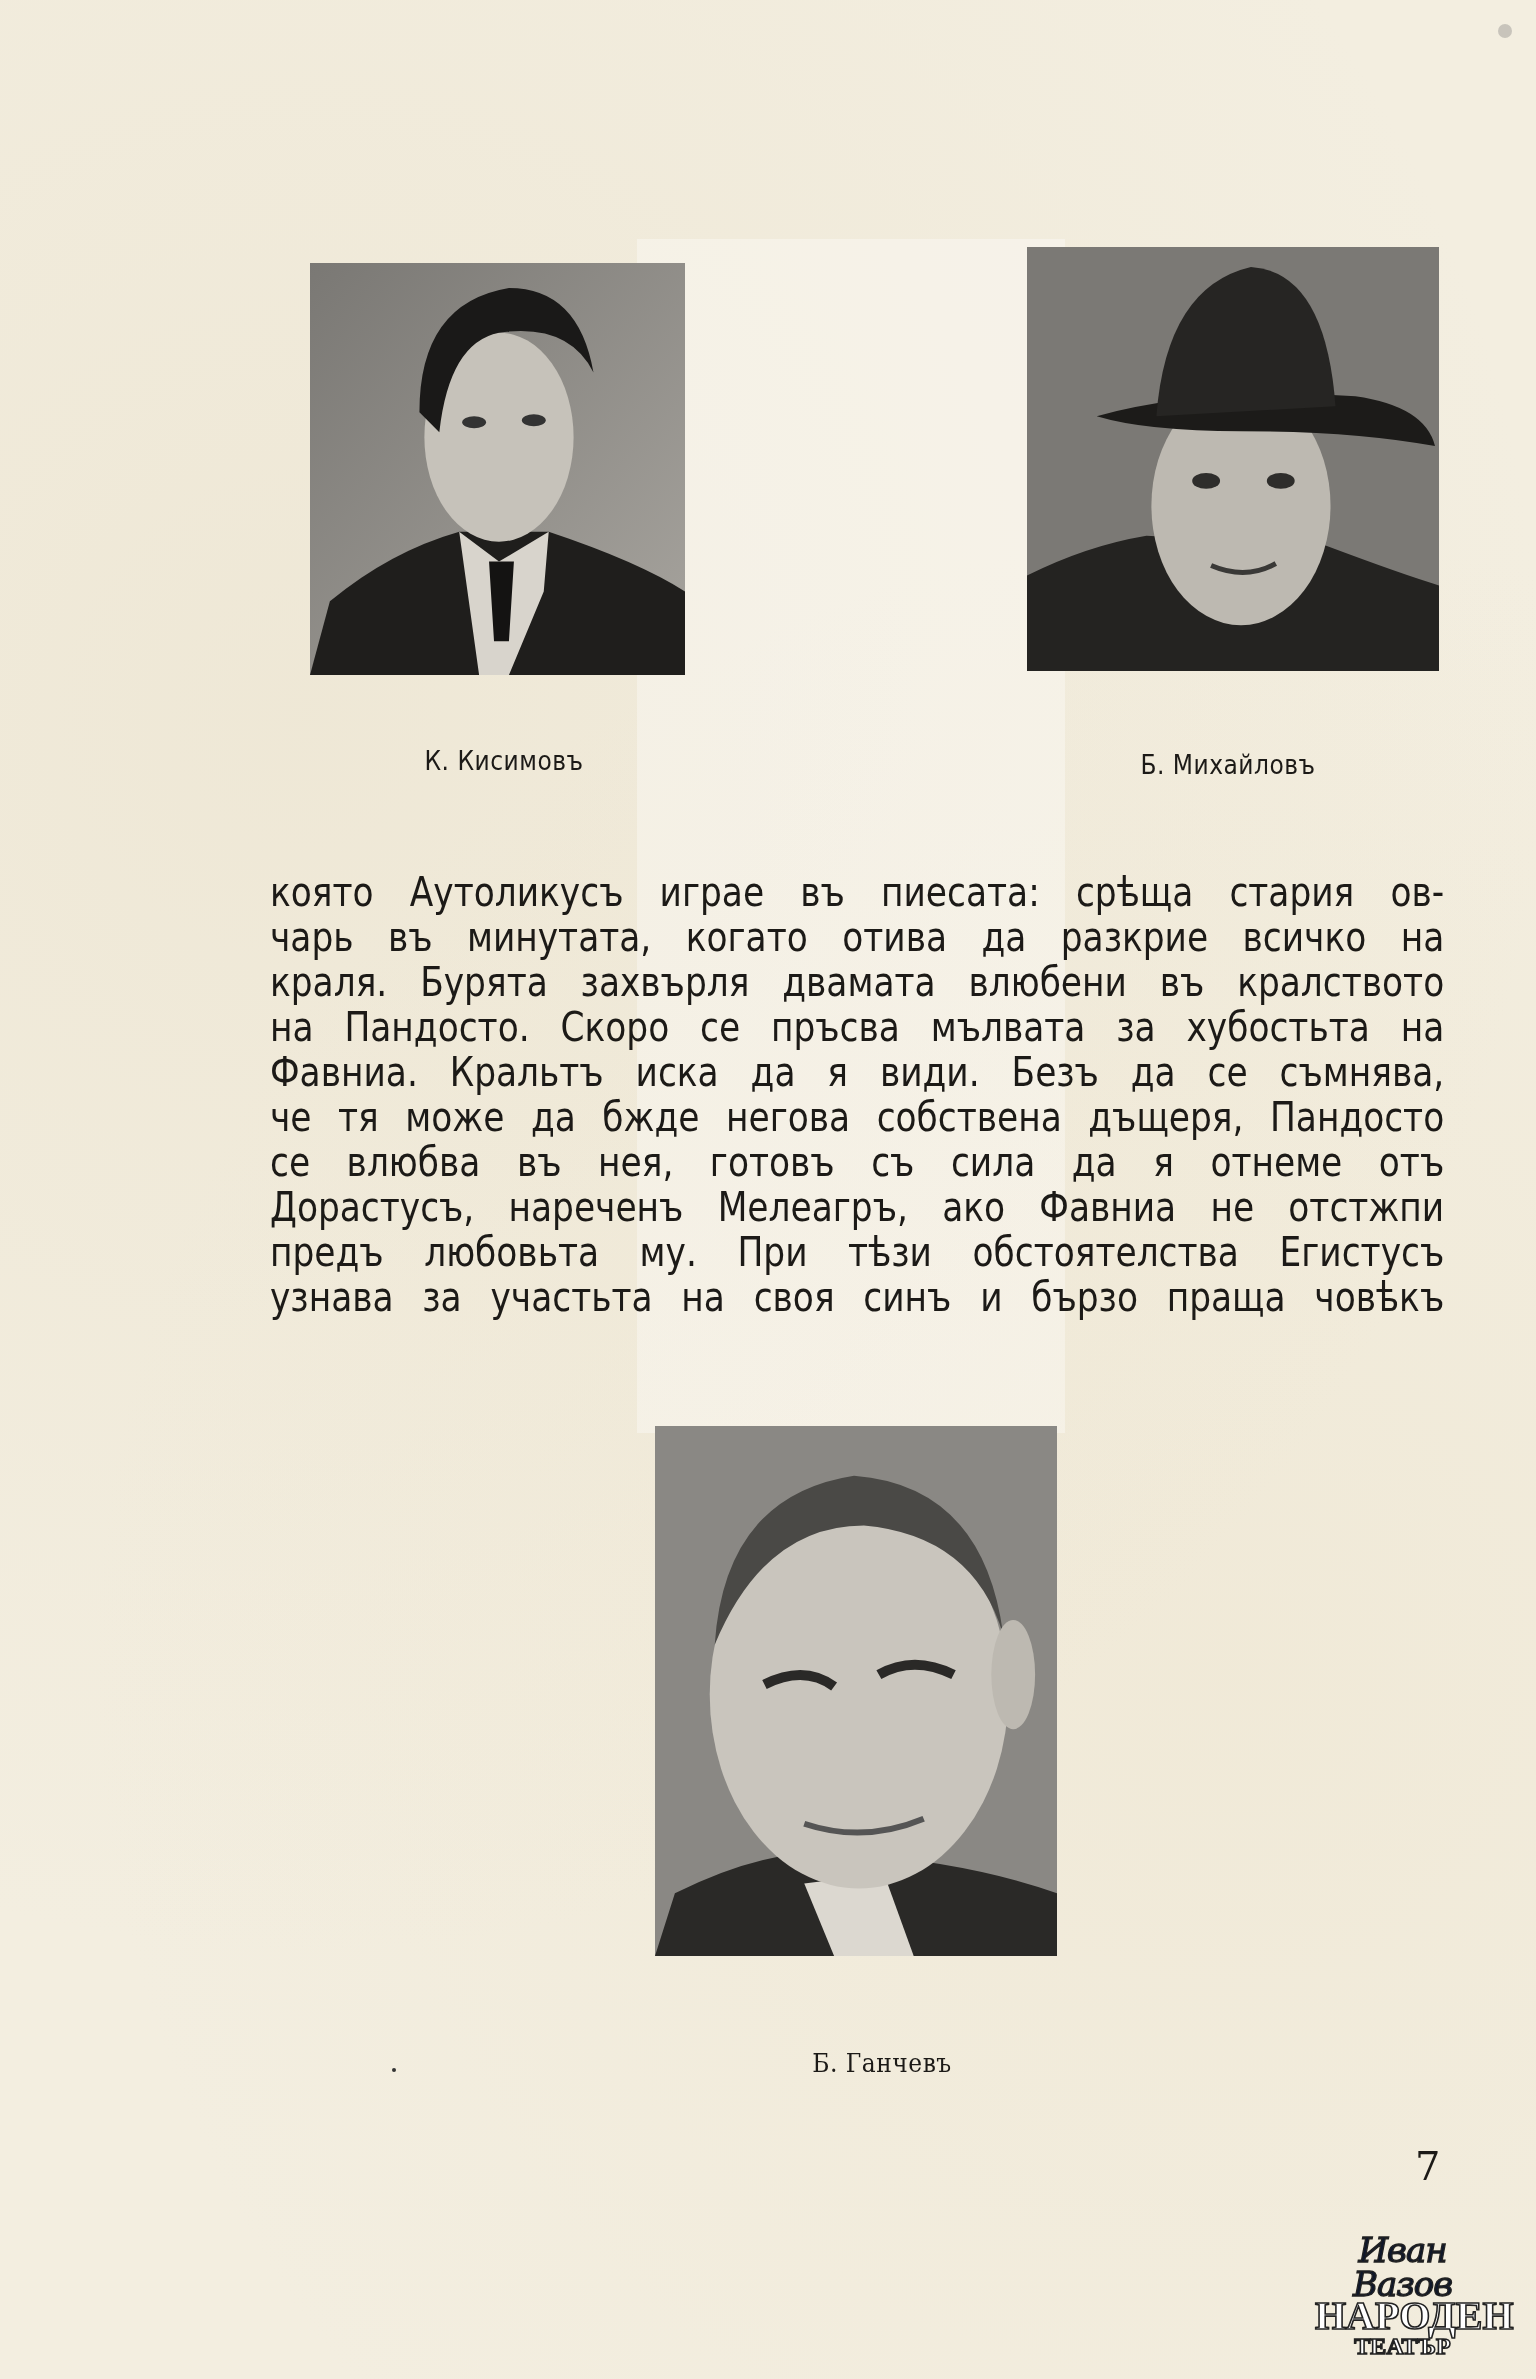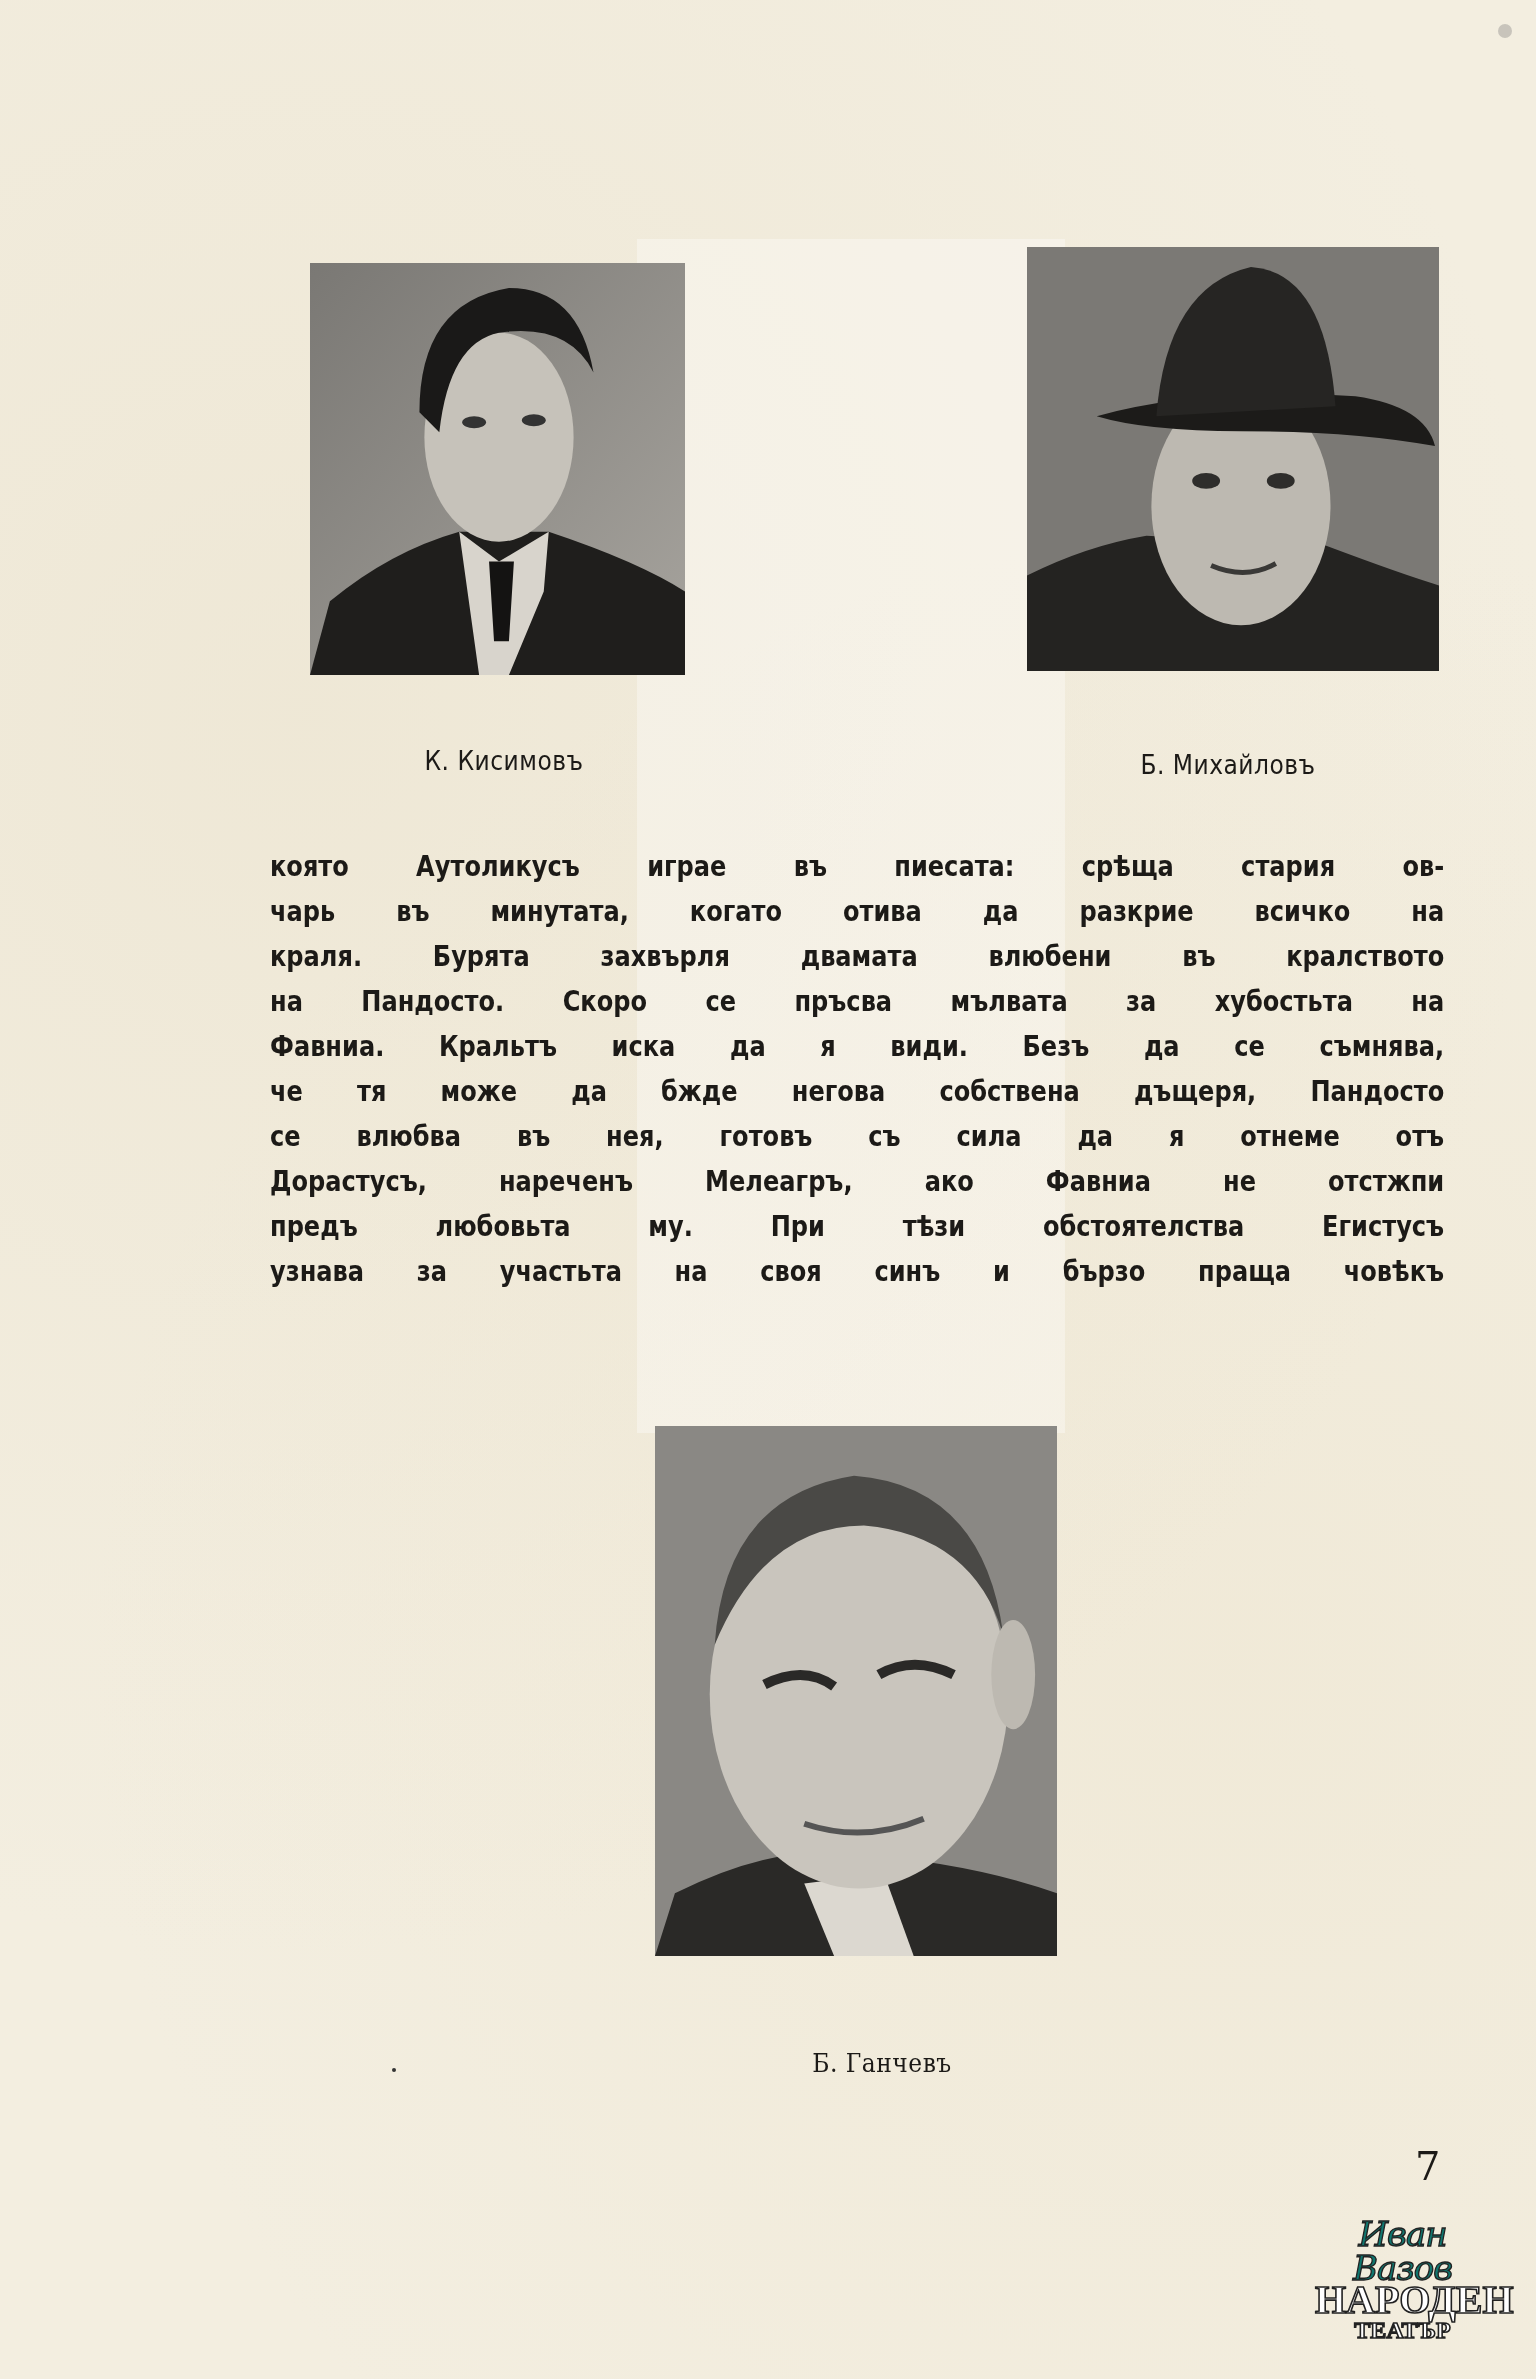--- a/index.html
+++ b/index.html
@@ -22,40 +22,39 @@
     box-shadow: inset 0 0 0 2px #2a2825;
   }
   .photo svg { width:100%; height:100%; display:block; }
   .caption {
     position:absolute; font-size:26px; letter-spacing:0.5px;
     transform:translateX(-50%); white-space:nowrap;
     font-family:"DejaVu Sans", sans-serif; font-stretch:condensed;
   }
   .caption.serif { font-family:"DejaVu Serif", serif;margin-left:25px; }
   .body-text {
-    position:absolute; left:270px; top:844px; width:1174px;
-    font-size:28px; line-height:45px;
+    position:absolute; left:270px; top:870px; width:1174px;
+    font-size:40px; line-height:45px;
     font-family:"DejaVu Sans", sans-serif;
-    font-weight:bold;
   }
   .body-text .line {
     display:block; text-align:justify; text-align-last:justify;
     white-space:nowrap; transform:scaleX(0.86); transform-origin:left;
     width:116.3%;
   }
   .page-number {
     position:absolute; left:1415px; top:2143px;
     font-family:"DejaVu Serif", serif; font-size:40px;
   }
   .logo {
     position:absolute; left:1315px; top:2217px; width:175px; text-align:center;
   }
   .logo .script {
     font-family:"DejaVu Serif", serif; font-style:italic; font-size:34px;
-    color:#0f766e; -webkit-text-stroke:1.3px #222; letter-spacing:-1px; line-height:34px;
+    color:#0f172a; -webkit-text-stroke:1.3px #222; letter-spacing:-1px; line-height:34px;margin-top:16px;
   }
   .logo .l1, .logo .l2 {
     font-family:"Liberation Serif", serif; font-weight:bold; color:#fff;
     -webkit-text-stroke:1.6px #222; line-height:30px;
   }
   .logo .l1 { font-size:40px; letter-spacing:0px; }
   .logo .l2 { font-size:24px; }
   .speck { position:absolute; background:#333; border-radius:50%; }
 </style>
 </head>

